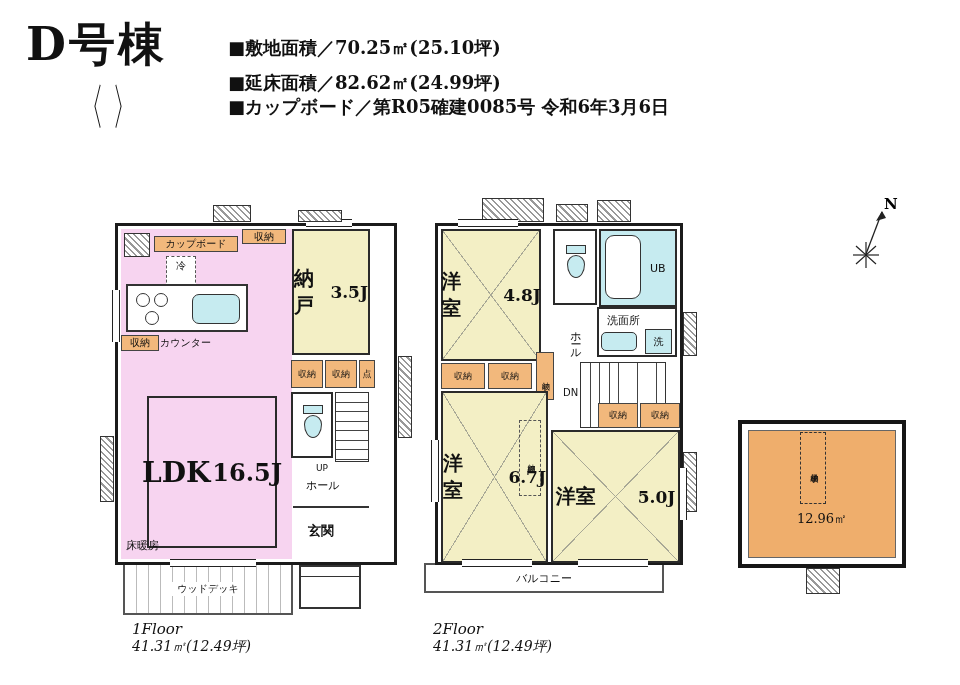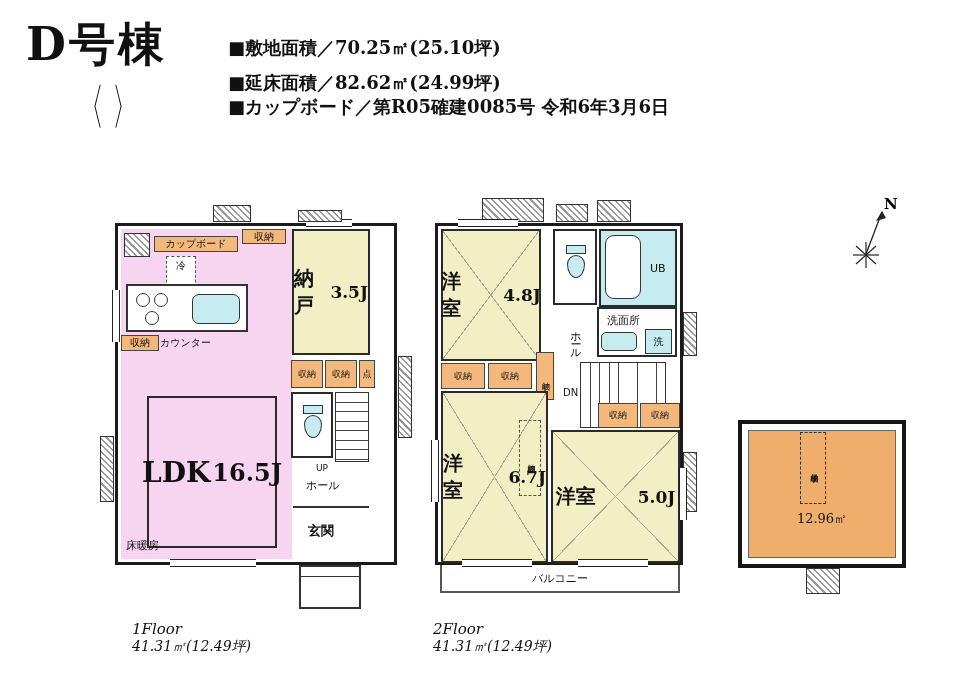--- a/index.html
+++ b/index.html
@@ -52,20 +52,25 @@
   <svg class="abs" style="left:836px;top:192px;" width="76" height="90" viewBox="0 0 76 90">
     <text x="48" y="17" font-size="15" font-weight="bold" font-family="DejaVu Serif, serif">N</text>
     <line x1="46" y1="20" x2="30" y2="62" stroke="#222" stroke-width="1.3"></line>
     <polygon points="46,19 40,29 50,26" fill="#222"></polygon>
     <line x1="20" y1="54" x2="40" y2="72" stroke="#222" stroke-width="1.2"></line>
     <line x1="40" y1="54" x2="20" y2="72" stroke="#222" stroke-width="1.2"></line>
     <line x1="30" y1="50" x2="30" y2="76" stroke="#222" stroke-width="1.2"></line>
     <line x1="17" y1="63" x2="43" y2="63" stroke="#222" stroke-width="1.2"></line>
   </svg>
 
+  <div class="abs" style="left:123px;top:563px;width:170px;height:52px;border:2px solid #555;
+              background:repeating-linear-gradient(to right,#fff 0 11px,#bbb 11px 12px);
+              display:flex;align-items:center;justify-content:center;">
+    <span style="background:#fff;padding:0 5px;font-size:10px;">ウッドデッキ</span>
+  </div>
 
   <div class="abs" style="left:299px;top:565px;width:62px;height:44px;border:2px solid #333;background:#fff;">
     <div style="position:absolute;left:0;right:0;top:9px;border-top:1.5px solid #333;"></div>
   </div>
 
   <div class="abs wall3" style="left:115px;top:223px;width:282px;height:342px;"></div>
 
   <div class="abs" style="left:121px;top:229px;width:171px;height:330px;background:var(--ldk-pink);"></div>
 
   <div class="hatch" style="left:124px;top:233px;width:26px;height:24px;"></div>
@@ -130,21 +135,21 @@
   <div class="win-v" style="left:112px;top:290px;width:8px;height:52px;"></div>
   <div class="win-h" style="left:306px;top:219px;width:46px;height:8px;"></div>
   <div class="hatch" style="left:100px;top:436px;width:14px;height:66px;"></div>
   <div class="hatch" style="left:398px;top:356px;width:14px;height:82px;"></div>
   <div class="hatch" style="left:213px;top:205px;width:38px;height:17px;"></div>
   <div class="hatch" style="left:298px;top:210px;width:44px;height:12px;"></div>
 
   <div class="caption" style="left:132px;top:620px;font-size:15px;">1Floor</div>
   <div class="caption" style="left:132px;top:638px;font-size:14px;">41.31㎡(12.49坪)</div>
 
-  <div class="abs" style="left:440px;top:563px;width:240px;height:30px;border:2px solid #555;background:#fff;
+  <div class="abs" style="left:424px;top:563px;width:240px;height:30px;border:2px solid #555;background:#fff;
               display:flex;align-items:center;justify-content:center;">
     <span style="font-size:11px;">バルコニー</span>
   </div>
 
   <div class="abs wall3" style="left:435px;top:223px;width:248px;height:342px;"></div>
 
   <div class="room cream wall2 xlines" style="left:441px;top:229px;width:100px;height:132px;">
     <span class="room-name">洋室</span>
     <span class="room-size">4.8J</span>
   </div>

